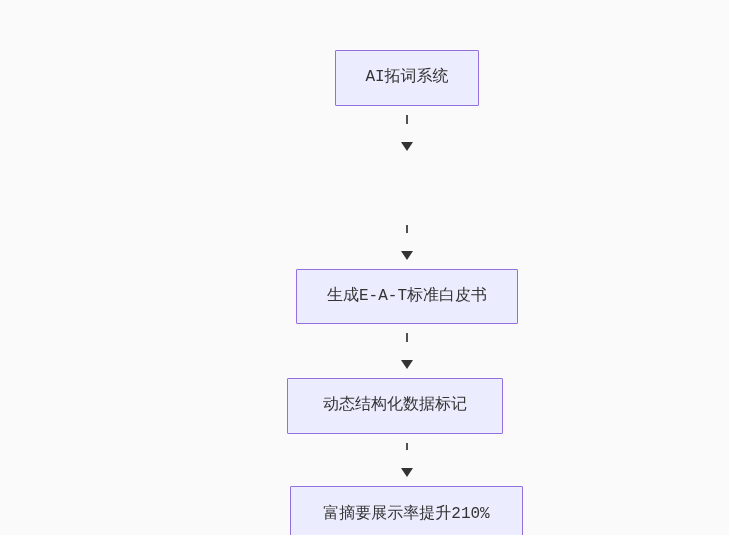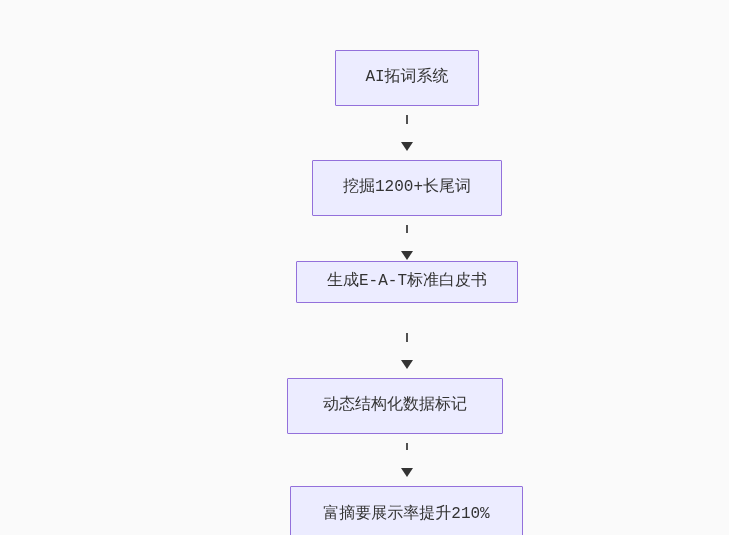--- a/index.html
+++ b/index.html
@@ -30,21 +30,21 @@
     background: var(--node-fill);
     border: 1px solid var(--node-border);
     border-radius: 1px;
     color: var(--node-text);
     font-size: 16px;
     text-align: center;
     line-height: 1.2;
   }
   .n1 { left: 299px; top: 14px;  width: 144px; height: 56px; }
   .n2 { left: 276px; top: 124px; width: 190px; height: 56px; }
-  .n3 { left: 260px; top: 225px; width: 222px; height: 42px; justify-content: center; }
+  .n3 { left: 260px; top: 233px; width: 222px; height: 55px; justify-content: center; }
   .n4 { left: 251px; top: 342px; width: 216px; height: 56px; }
   .n5 { left: 254px; top: 450px; width: 233px; height: 57px; }
   .edge {
     position: absolute;
     left: 364px;           
     width: 14px;
     display: flex;
     flex-direction: column;
     align-items: center;
   }
@@ -73,23 +73,20 @@
 
   <div class="node n1">
     <span>AI拓词系统</span>
   </div>
 
   <div class="edge e1">
     <div class="line"></div>
     <div class="head"></div>
   </div>
 
-  <div class="node n2">
-    <span>挖掘1200+长尾词</span>
-  </div>
 
   <div class="edge e2">
     <div class="line"></div>
     <div class="head"></div>
   </div>
 
   <div class="node n3">
     <span>生成E-A-T标准白皮书</span>
   </div>
 

